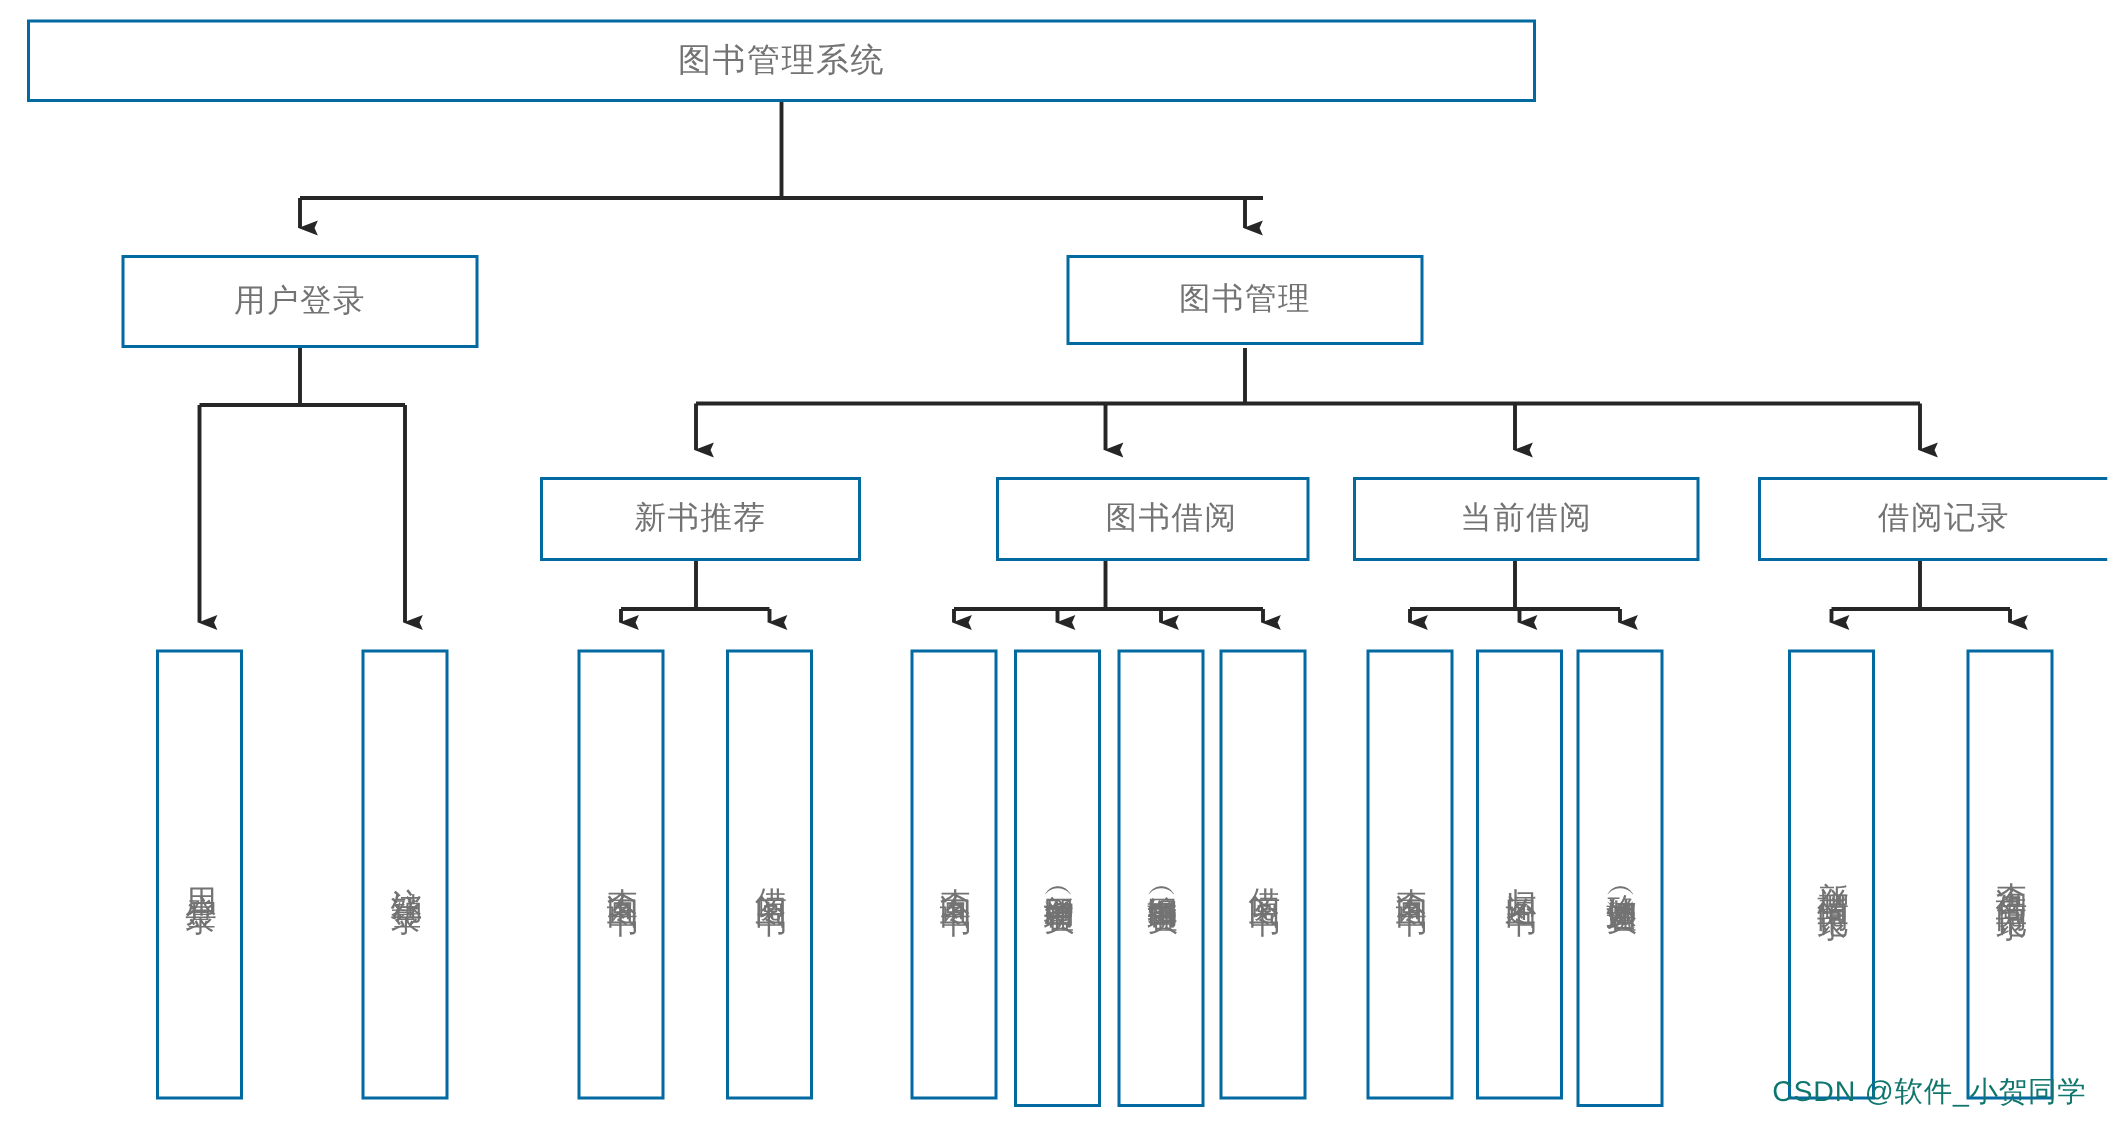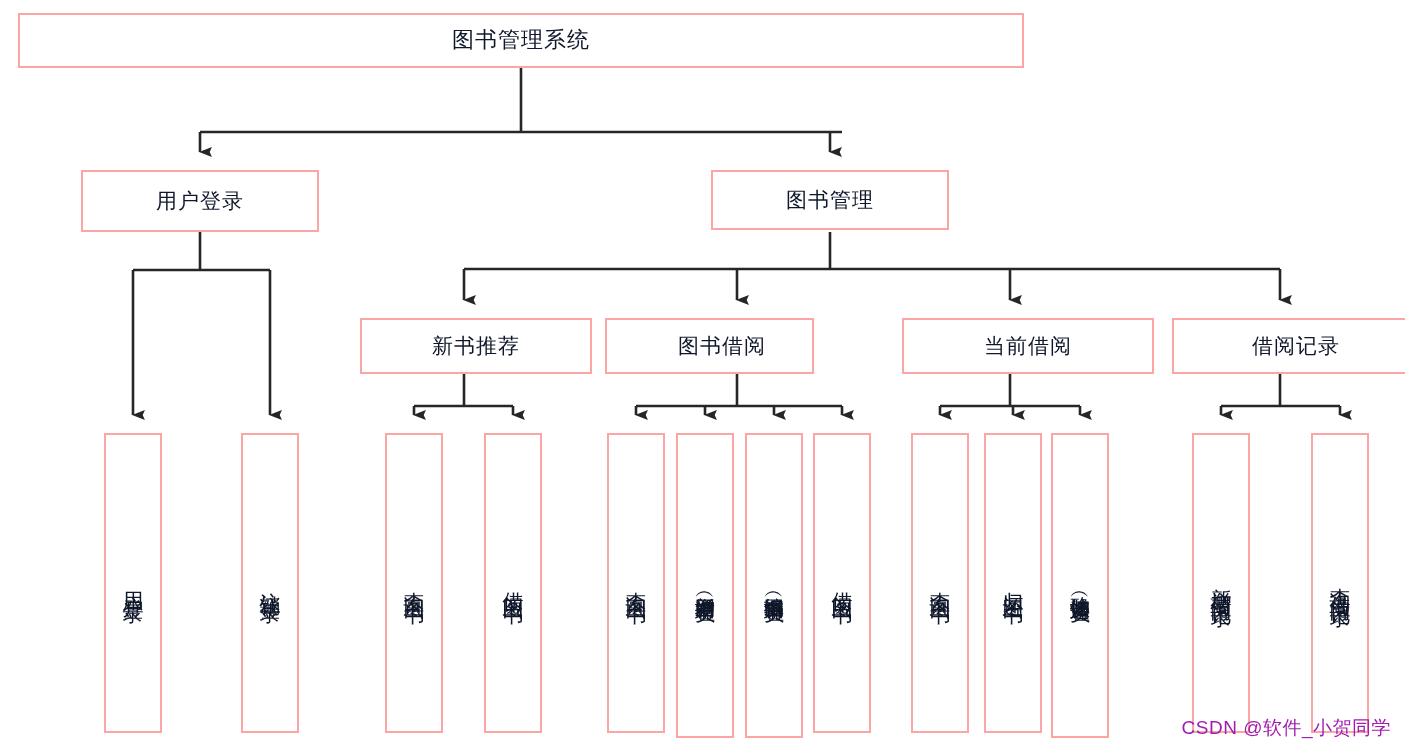--- a/index.html
+++ b/index.html
@@ -22,25 +22,25 @@
     left: 0;
     top: 0;
     width: 1405px;
     height: 747px;
     pointer-events: none;
   }
   .node {
     position: absolute;
     box-sizing: border-box;
     background: #ffffff;
-    border: 2px solid #fca5a5;
+    border: 2px solid #0369a1;
     display: flex;
     align-items: center;
     justify-content: center;
-    color: #0f172a;
+    color: #737373;
     z-index: 2;
   }
   .node.horiz {
     font-size: 21px;
     letter-spacing: 1px;
     line-height: 1.2;
   }
   .node.root {
     font-size: 22px;
   }
@@ -60,21 +60,21 @@
   }
   .node.leaf.tight .vtext {
     letter-spacing: 1px;
     font-size: 20px;
   }
   .watermark {
     position: absolute;
     right: 14px;
     bottom: 6px;
     font-size: 19px;
-    color: #a21caf;
+    color: #0f766e;
     letter-spacing: 0.5px;
     z-index: 5;
     white-space: nowrap;
   }
 </style>
 </head>
 <body>
 
 <div id="stage">
 
@@ -133,27 +133,27 @@
     <span>图书管理系统</span>
   </div>
 
   <div class="node horiz" style="left:81px; top:170px; width:238px; height:62px;">
     <span>用户登录</span>
   </div>
   <div class="node horiz" style="left:711px; top:170px; width:238px; height:60px;">
     <span>图书管理</span>
   </div>
 
-  <div class="node horiz" style="left:360px; top:318px; width:232px; height:56px;">
+  <div class="node horiz" style="left:360px; top:318px; width:214px; height:56px;">
     <span>新书推荐</span>
   </div>
-  <div class="node horiz" style="left:605px; top:318px; width:209px; height:56px;padding-left:25px;">
+  <div class="node horiz" style="left:664px; top:318px; width:209px; height:56px;padding-left:25px;">
     <span>图书借阅</span>
   </div>
-  <div class="node horiz" style="left:902px; top:318px; width:252px; height:56px;">
+  <div class="node horiz" style="left:902px; top:318px; width:231px; height:56px;">
     <span>当前借阅</span>
   </div>
   <div class="node horiz" style="left:1172px; top:318px; width:248px; height:56px;">
     <span>借阅记录</span>
   </div>
 
   <div class="node leaf" style="left:104px; top:433px; width:58px; height:300px;">
     <span class="vtext">用户登录</span>
   </div>
   <div class="node leaf" style="left:241px; top:433px; width:58px; height:300px;">

